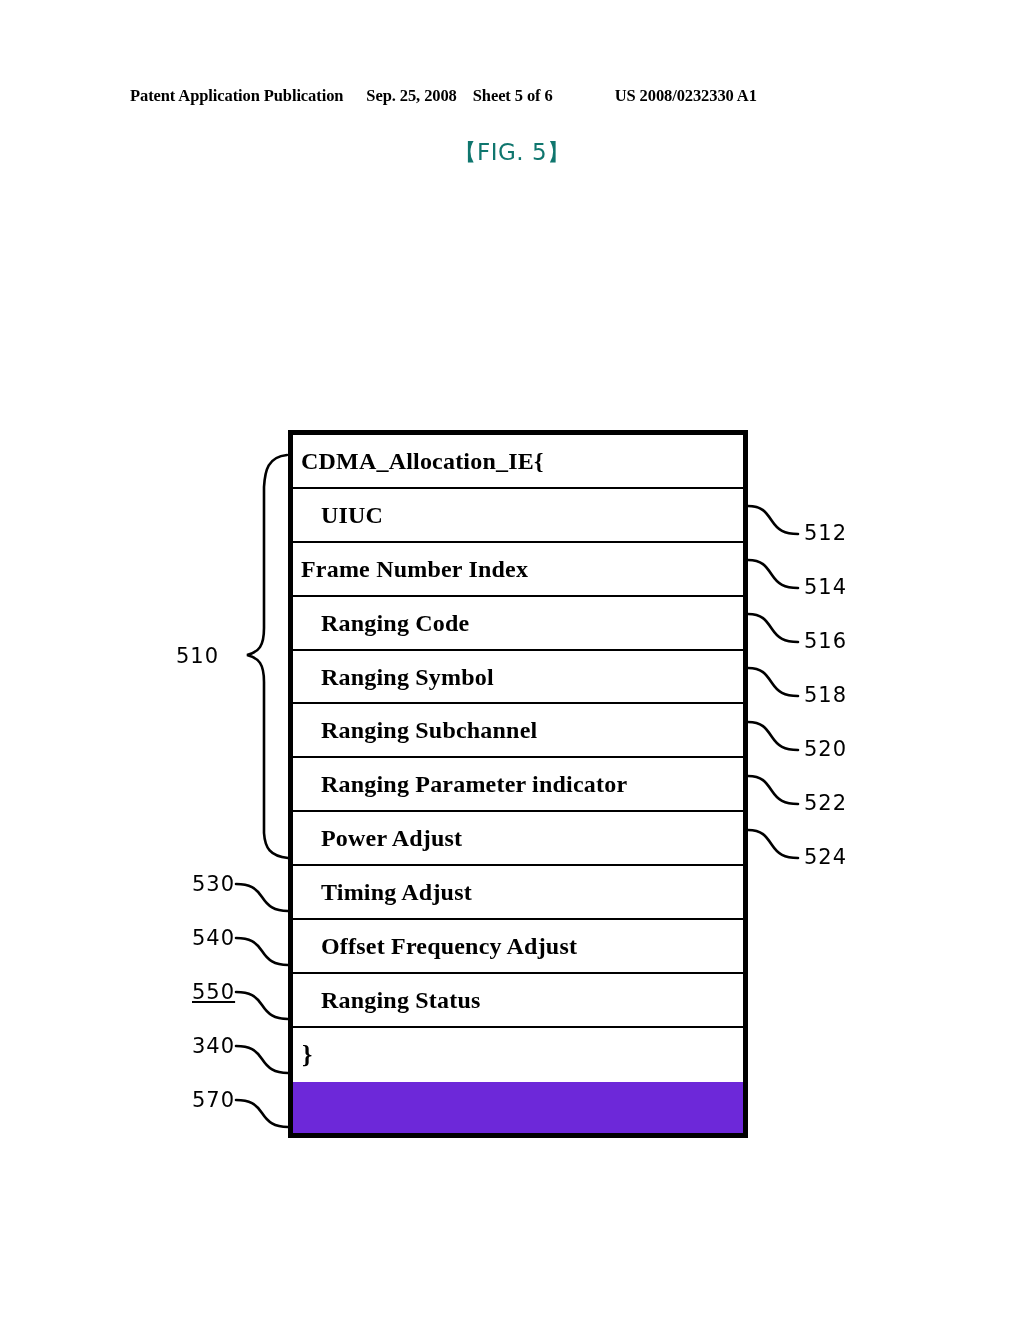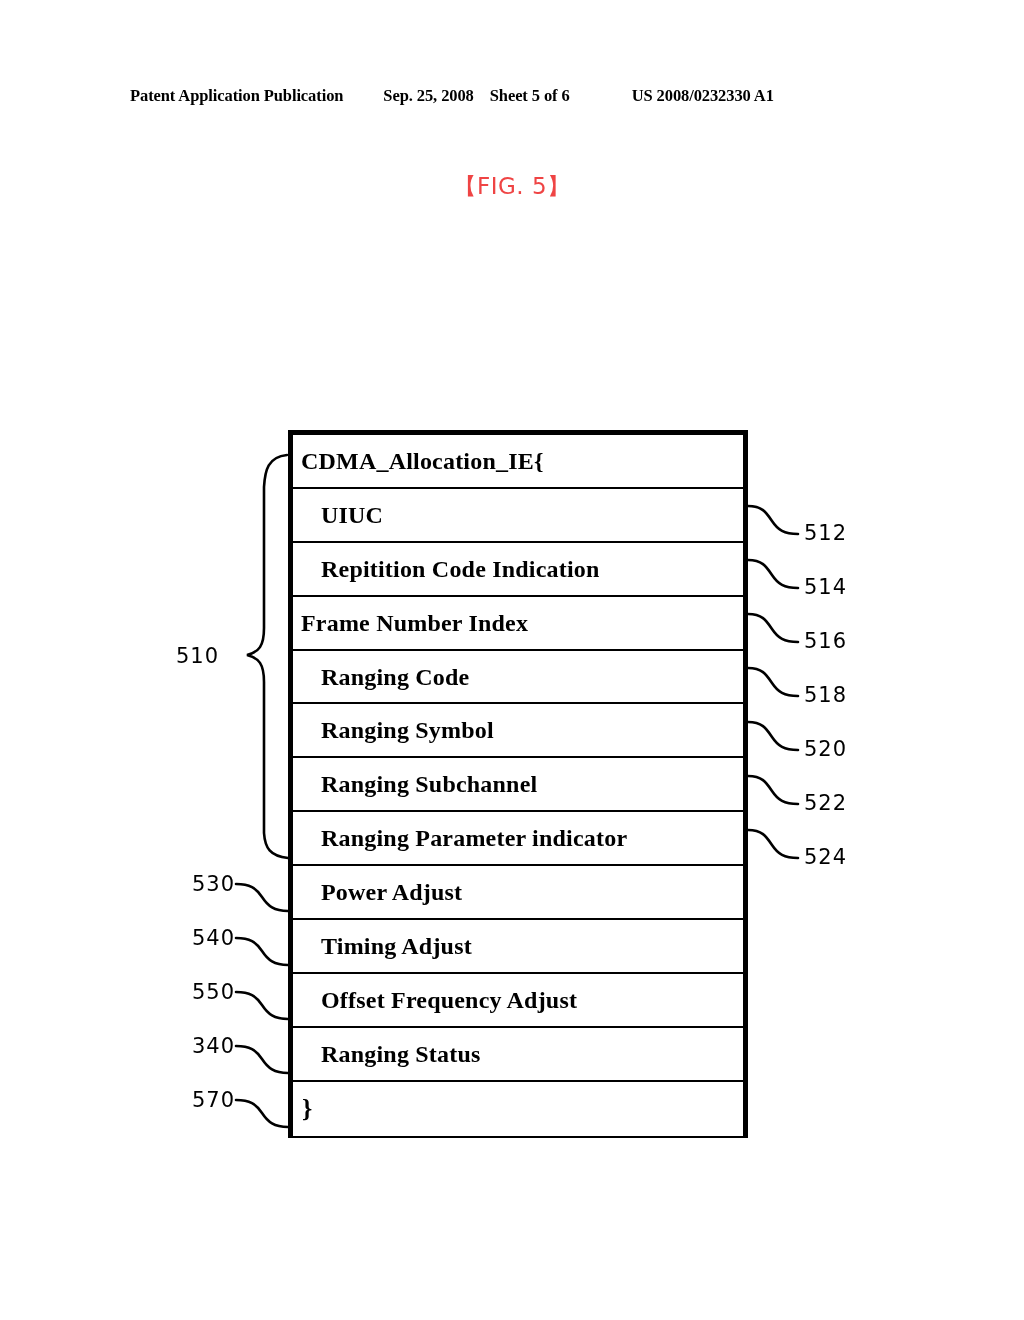--- a/index.html
+++ b/index.html
@@ -25,36 +25,35 @@
     height: 24px;
     display: flex;
     align-items: baseline;
     font-family: "Liberation Serif", "DejaVu Serif", serif;
     font-weight: bold;
     font-size: 16.5px;
     letter-spacing: -0.1px;
     white-space: nowrap;
   }
   #patent-header .hdr-pub      { }
-  #patent-header .hdr-date     { margin-left: 40px; }
+  #patent-header .hdr-date     { margin-left: 23px; }
   #patent-header .hdr-sheet    { margin-left: 16px; }
   #patent-header .hdr-number   { margin-left: 62px; }
 
   
   #figure-title {
     position: absolute;
     top: 137px;
     left: 0;
     width: 1024px;
     text-align: center;
     font-family: "DejaVu Sans", "Liberation Sans", sans-serif;
     font-size: 23px;
     letter-spacing: 0.5px;
-    color: #ef4444;
-    margin-top: 34px;
+    color: #0f766e;
   }
 
   
   #ie-box {
     position: absolute;
     left: 288px;
     top: 430px;
     width: 460px;
     height: 708px;
     border: 5px solid #000;
@@ -116,23 +115,20 @@
 <div id="figure-title">【FIG. 5】</div>
 
 <div id="ie-box">
 
 <div class="ie-row indent-0">
       <span class="row-label">CDMA_Allocation_IE{</span>
     </div>
     <div class="ie-row indent-2">
       <span class="row-label">UIUC</span>
     </div>
-    <div class="ie-row indent-2">
-      <span class="row-label">Repitition Code Indication</span>
-    </div>
     <div class="ie-row indent-0">
       <span class="row-label">Frame Number Index</span>
     </div>
     <div class="ie-row indent-2">
       <span class="row-label">Ranging Code</span>
     </div>
     <div class="ie-row indent-2">
       <span class="row-label">Ranging Symbol</span>
     </div>
     <div class="ie-row indent-2">
@@ -154,21 +150,21 @@
       <span class="row-label">Ranging Status</span>
     </div>
     <div class="ie-row indent-0 brace-row">
       <span class="row-label">}</span>
     </div>
   </div>
 
 <div class="ref-num" style="left:176px; top:644px;">510</div>
 <div class="ref-num" style="left:192px; top:872px;">530</div>
 <div class="ref-num" style="left:192px; top:926px;">540</div>
-<div class="ref-num" style="left:192px; top:980px;">550</div>
+<div class="ref-num" style="left:192px; top:980px;text-decoration:underline;">550</div>
 <div class="ref-num" style="left:192px; top:1034px;">340</div>
 <div class="ref-num" style="left:192px; top:1088px;">570</div>
 
 <div class="ref-num" style="left:804px; top:521px;">512</div>
 <div class="ref-num" style="left:804px; top:575px;">514</div>
 <div class="ref-num" style="left:804px; top:629px;">516</div>
 <div class="ref-num" style="left:804px; top:683px;">518</div>
 <div class="ref-num" style="left:804px; top:737px;">520</div>
 <div class="ref-num" style="left:804px; top:791px;">522</div>
 <div class="ref-num" style="left:804px; top:845px;">524</div>

